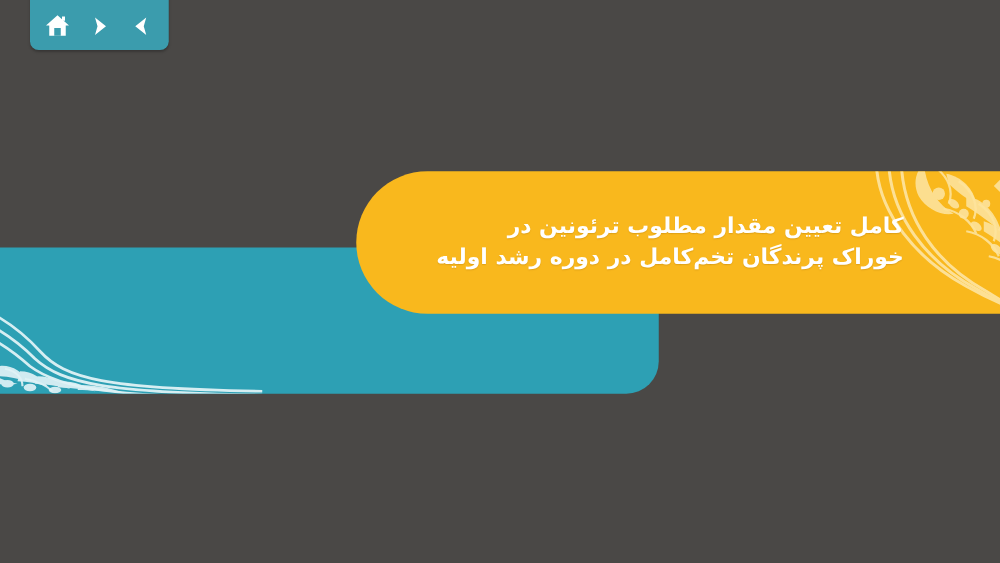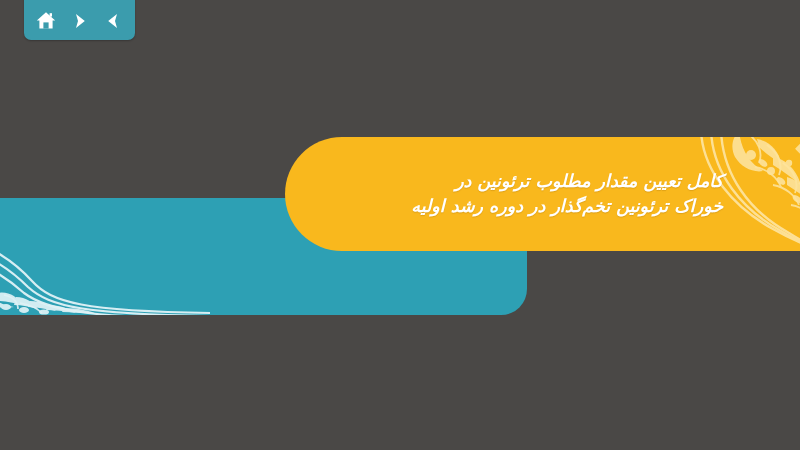--- a/index.html
+++ b/index.html
@@ -58,21 +58,20 @@
     direction:rtl;
   }
   .title-line{
     color:#ffffff;
     font-size:17.5px;
     line-height:25px;
     font-weight:700;
     letter-spacing:0px;
     white-space:nowrap;
     text-shadow:0 1px 1px rgba(130,80,0,.22);
-    font-style:italic;
   }
   .title-line.l2{ padding-left:0; }
 </style>
 </head>
 <body>
 
 <div id="stage">
 
   <div class="navbar">
 
@@ -177,18 +176,18 @@
         <path d="M144 46 C156 54 160 66 156 76"></path>
         <path d="M158 66 C170 74 174 86 170 96"></path>
         <path d="M100 30 C112 32 122 40 126 50"></path>
         <path d="M118 48 C130 50 140 58 144 68"></path>
         <path d="M136 68 C148 70 158 78 162 88"></path>
       </g>
     </svg>
 
     <div class="title-block">
       <div class="title-line l1">کامل تعیین مقدار مطلوب ترئونین در</div>
-      <div class="title-line l2">خوراک ترئونین تخم‌گذار در دوره رشد اولیه</div>
+      <div class="title-line l2">خوراک پرندگان تخم‌کامل در دوره رشد اولیه</div>
     </div>
 
   </div>
 
 </div>
 
 </body></html>

